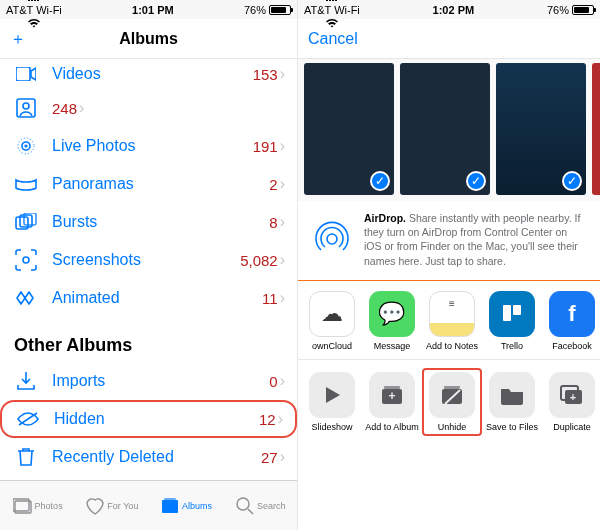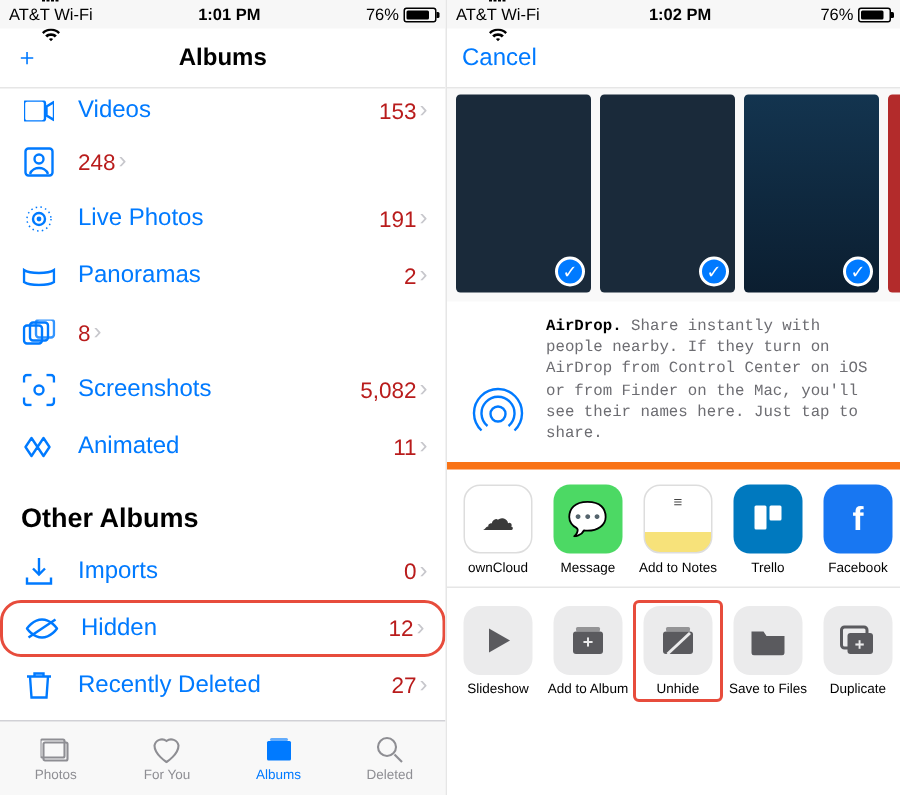--- a/index.html
+++ b/index.html
@@ -33,30 +33,30 @@
   .cell .label { flex: 1; font-size: 16px; color: #007aff; }
   .cell .count { font-size: 15px; color: #b91c1c; margin-right: 2px; }
   .cell .chev  { color: #c7c7cc; }
   .section-header { font-size: 18px; font-weight: 700; padding: 18px 14px 6px; }
   .highlight { border: 2px solid #e74c3c; border-radius: 14px; }
   .firstcell .label { color: #007aff; }
   .firstcell { height: 30px; padding-top:0; }
 
   
   .tabbar { height: 50px; border-top: 1px solid #d1d1d6; display: flex; background: #f8f8f8; }
-  .tab { flex: 1; display: flex; flex-direction: column; align-items: center; justify-content: center; gap: 1px; font-size: 9px; color: #8e8e93; }
+  .tab { flex: 1; display: flex; flex-direction: row; align-items: center; justify-content: center; gap: 1px; font-size: 9px; color: #8e8e93; }
   .tab.active { color: #007aff; }
   .tabicon { width: 22px; height: 20px; display:flex; align-items:center; justify-content:center; }
 
   
   .thumbs { height: 142px; background: #f9f9f9; display: flex; gap: 6px; padding: 4px 6px 6px; overflow: hidden; }
   .thumb { width: 90px; height: 132px; background: #1a2a3a; border-radius: 3px; position: relative; flex-shrink:0; }
   .thumb .check { position: absolute; right: 4px; bottom: 4px; width: 20px; height: 20px; border-radius: 50%; background: #007aff; border: 2px solid #fff; display:flex; align-items:center; justify-content:center; color:#fff; font-size:12px;}
   .thumbgrid{display:grid;grid-template-columns:repeat(4,1fr);grid-template-rows:repeat(5,1fr);gap:3px;padding:18px 6px 6px;} .thumbgrid i{background:rgba(255,215,90,.9);border-radius:4px;}
-  .airdrop { padding: 10px 14px 12px; display: flex; align-items: flex-end; gap: 12px; border-bottom: 5px solid #f97316; font-family: Liberation Mono, monospace; }
+  .airdrop { padding: 10px 14px 12px; display: flex; align-items: center; gap: 12px; border-bottom: 1px solid #f97316; }
   .airdrop-text { font-size: 10.5px; color: #6d6d72; line-height: 1.35; }
   .airdrop-text b { color: #000; font-weight:600;}
   .sharerow { display: flex; padding: 10px 4px 8px; overflow: hidden; border-bottom: 1px solid #e6e6e6; }
   .shareitem { width: 60px; flex-shrink:0; display: flex; flex-direction: column; align-items: center; gap: 4px; }
   .shareitem .appicon { width: 46px; height: 46px; border-radius: 11px; display:flex;align-items:center;justify-content:center; color:#fff; font-size:22px; }
   .shareitem .applabel { font-size: 9px; color: #000; text-align:center; }
   .actionrow { display: flex; padding: 12px 4px 6px; overflow: hidden; }
   .actionitem { width: 60px; flex-shrink:0; display:flex; flex-direction:column; align-items:center; gap:4px;}
   .actionitem .aicon { width: 46px; height: 46px; border-radius: 11px; background: #ebebec; display:flex; align-items:center; justify-content:center; color:#5a5a5e; }
   .actionitem .alabel { font-size: 9px; color:#000; text-align:center; }
@@ -148,20 +148,21 @@
       </div>
 
       <div class="cell">
         <span class="icon">
           <svg width="22" height="18" viewBox="0 0 22 18">
               <rect x="1" y="4" width="12" height="12" rx="2" fill="none" stroke="#007aff" stroke-width="1.6"></rect>
               <rect x="5" y="2" width="12" height="12" rx="2" fill="none" stroke="#007aff" stroke-width="1.6"></rect>
               <rect x="9" y="0" width="12" height="12" rx="2" fill="none" stroke="#007aff" stroke-width="1.6" opacity=".8"></rect>
             </svg>
         </span>
+        <span class="label">Bursts</span>
         <span class="count">8</span>
         <span class="chev">›</span>
       </div>
 
       <div class="cell">
         <span class="icon">
           <svg width="22" height="22" viewBox="0 0 22 22">
               <path d="M1 6V3a2 2 0 012-2h3M16 1h3a2 2 0 012 2v3M21 16v3a2 2 0 01-2 2h-3M6 21H3a2 2 0 01-2-2v-3" fill="none" stroke="#007aff" stroke-width="1.6"></path>
               <circle cx="11" cy="11" r="3" fill="none" stroke="#007aff" stroke-width="1.6"></circle>
             </svg>
@@ -246,21 +247,21 @@
           </span>
         <span>Albums</span>
       </div>
       <div class="tab">
         <span class="tabicon">
             <svg width="18" height="18" viewBox="0 0 18 18">
               <circle cx="7" cy="7" r="6" fill="none" stroke="currentColor" stroke-width="1.4"></circle>
               <line x1="12" y1="12" x2="17" y2="17" stroke="currentColor" stroke-width="1.4"></line>
             </svg>
           </span>
-        <span>Deleted</span>
+        <span>Search</span>
       </div>
     </div>
   </div>
 
   <div class="phone right">
     <div class="status">
       <span class="s-left">
         <span class="sigbars">
             <i></i>
             <i></i>

